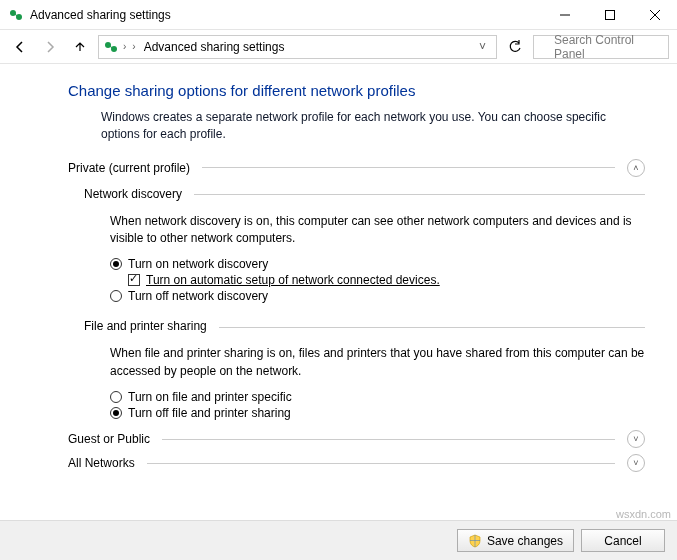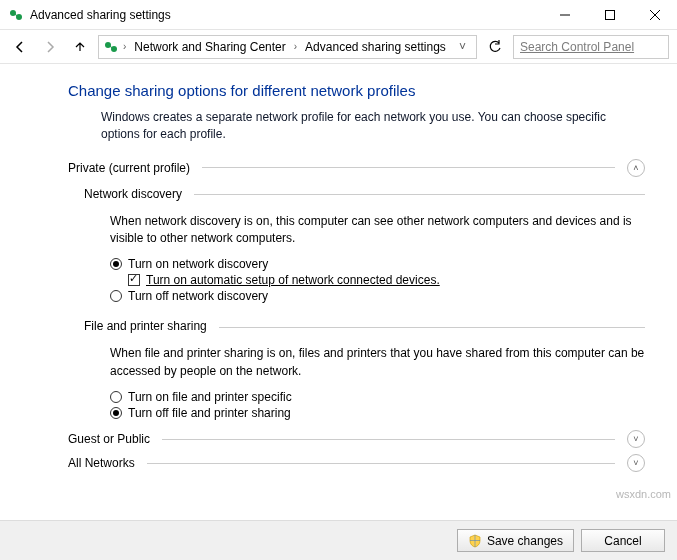--- a/index.html
+++ b/index.html
@@ -11,42 +11,42 @@
   .winbtn svg { width: 10px; height: 10px; }
   .navbar { height: 34px; display: flex; align-items: center; border-bottom: 1px solid #e5e5e5; padding: 0 8px; gap: 6px; }
   .navbtn { width: 24px; height: 24px; display: flex; align-items: center; justify-content: center; border-radius: 2px; color: #888; }
   .navbtn.enabled { color: #000; }
   .crumb-icon { width: 16px; height: 16px; }
   .breadcrumb-path { flex: 1; display: flex; align-items: center; border: 1px solid #ccc; height: 24px; padding: 0 4px; gap: 2px; background:#fff; }
   .crumb { padding: 0 4px; font-size: 12px; }
   .crumbsep { color: #606060; padding:0 2px; font-size:10px;}
   .crumb-dd { margin-left:auto; padding:0 6px; color:#606060; }
   .refresh { width: 24px; height: 24px; display:flex; align-items:center; justify-content:center; }
-  .search { width: 156px; height: 24px; border: 1px solid #ccc; padding: 0 6px; display:flex; align-items:center; color:#7d7d7d; font-size:12px;text-decoration:underline;}
+  .search { width: 136px; height: 24px; border: 1px solid #ccc; padding: 0 20px; display:flex; align-items:center; color:#7d7d7d; font-size:12px;}
   .content { position: absolute; top: 64px; bottom: 40px; left: 0; right: 0; padding: 18px 32px 8px 68px; overflow:hidden; }
   .heading { color: #003399; font-size: 15px; margin-bottom: 10px; }
   .desc { color: #0f172a; font-size: 12px; margin-bottom: 16px; line-height:1.4;margin-left:33px; }
   .section-row { display:flex; align-items:center; gap:12px; margin: 6px 0; }
   .section-row .label { font-size:12px; white-space:nowrap; }
   .section-row .line { flex:1; height:1px; background:#ccc; }
   .chev { width:18px; height:18px; border:1px solid #bbb; border-radius:50%; display:flex; align-items:center; justify-content:center; font-size:9px; color:#555;}
   .sub { margin-left: 16px; }
   .sub-title { font-size:12px; margin: 4px 0 6px 0; }
   .body-text { font-size:12px; margin: 0 0 10px 26px; line-height:1.45; }
   .opts { margin-left: 26px; }
   .opt { display:flex; align-items:center; gap:6px; font-size:12px; margin:2px 0; }
   .radio { width:12px; height:12px; border:1px solid #333; border-radius:50%; position:relative; flex:none;}
   .radio.sel::after { content:''; position:absolute; inset:2px; border-radius:50%; background:#000; }
   .check { width:12px; height:12px; border:1px solid #333; position:relative; flex:none;}
   .check.sel::after { content:'✓'; position:absolute; font-size:11px; top:-3px; left:0px; }
   .indent { margin-left: 18px; text-decoration: underline; }
   .footer { position:absolute; bottom:0; left:0; right:0; height:40px; background:#f0f0f0; border-top:1px solid #ddd; display:flex; align-items:center; justify-content:flex-end; padding:0 12px; gap:7px;}
   .btn { height:23px; min-width:84px; border:1px solid #adadad; background:linear-gradient(#fdfdfd,#e9e9e9); display:flex; align-items:center; justify-content:center; gap:5px; font-size:12px; padding:0 10px; }
   .shield { width:14px; height:14px; }
-  .watermark { position:absolute; right:6px; bottom:60px; font-size:11px; color:#b7b7b7; }
+  .watermark { position:absolute; right:6px; bottom:40px; font-size:11px; color:#b7b7b7; }
   
   .cp-icon { fill:#1a9a4b; }
 </style>
 </head>
 <body>
 
 <div class="titlebar">
   <svg class="icon" viewBox="0 0 16 16">
     <circle cx="5" cy="6" r="3" class="cp-icon"></circle>
       <circle cx="11" cy="10" r="3" class="cp-icon"></circle>
@@ -86,21 +86,20 @@
         <path d="M7 11 V4 M3 7 L7 3 L11 7" fill="none" stroke="#000" stroke-width="1.2"></path>
       </svg>
     </div>
   <div class="breadcrumb-path">
     <svg class="crumb-icon" viewBox="0 0 16 16">
         <circle cx="5" cy="6" r="3" class="cp-icon"></circle>
         <circle cx="11" cy="10" r="3" class="cp-icon"></circle>
         <path d="M5 6 L11 10" stroke="#1a9a4b" stroke-width="1"></path>
       </svg>
     <span class="crumbsep">›</span>
-    <span class="crumb">Network and Sharing Center</span>
     <span class="crumbsep">›</span>
     <span class="crumb">Advanced sharing settings</span>
     <span class="crumb-dd">˅</span>
   </div>
   <div class="refresh">
       <svg width="14" height="14" viewBox="0 0 14 14">
         <path d="M11 3 A5 5 0 1 0 12 8" fill="none" stroke="#000" stroke-width="1.2"></path>
         <path d="M11 0 L11 4 L7 4" fill="none" stroke="#000" stroke-width="1.2"></path>
       </svg>
     </div>

